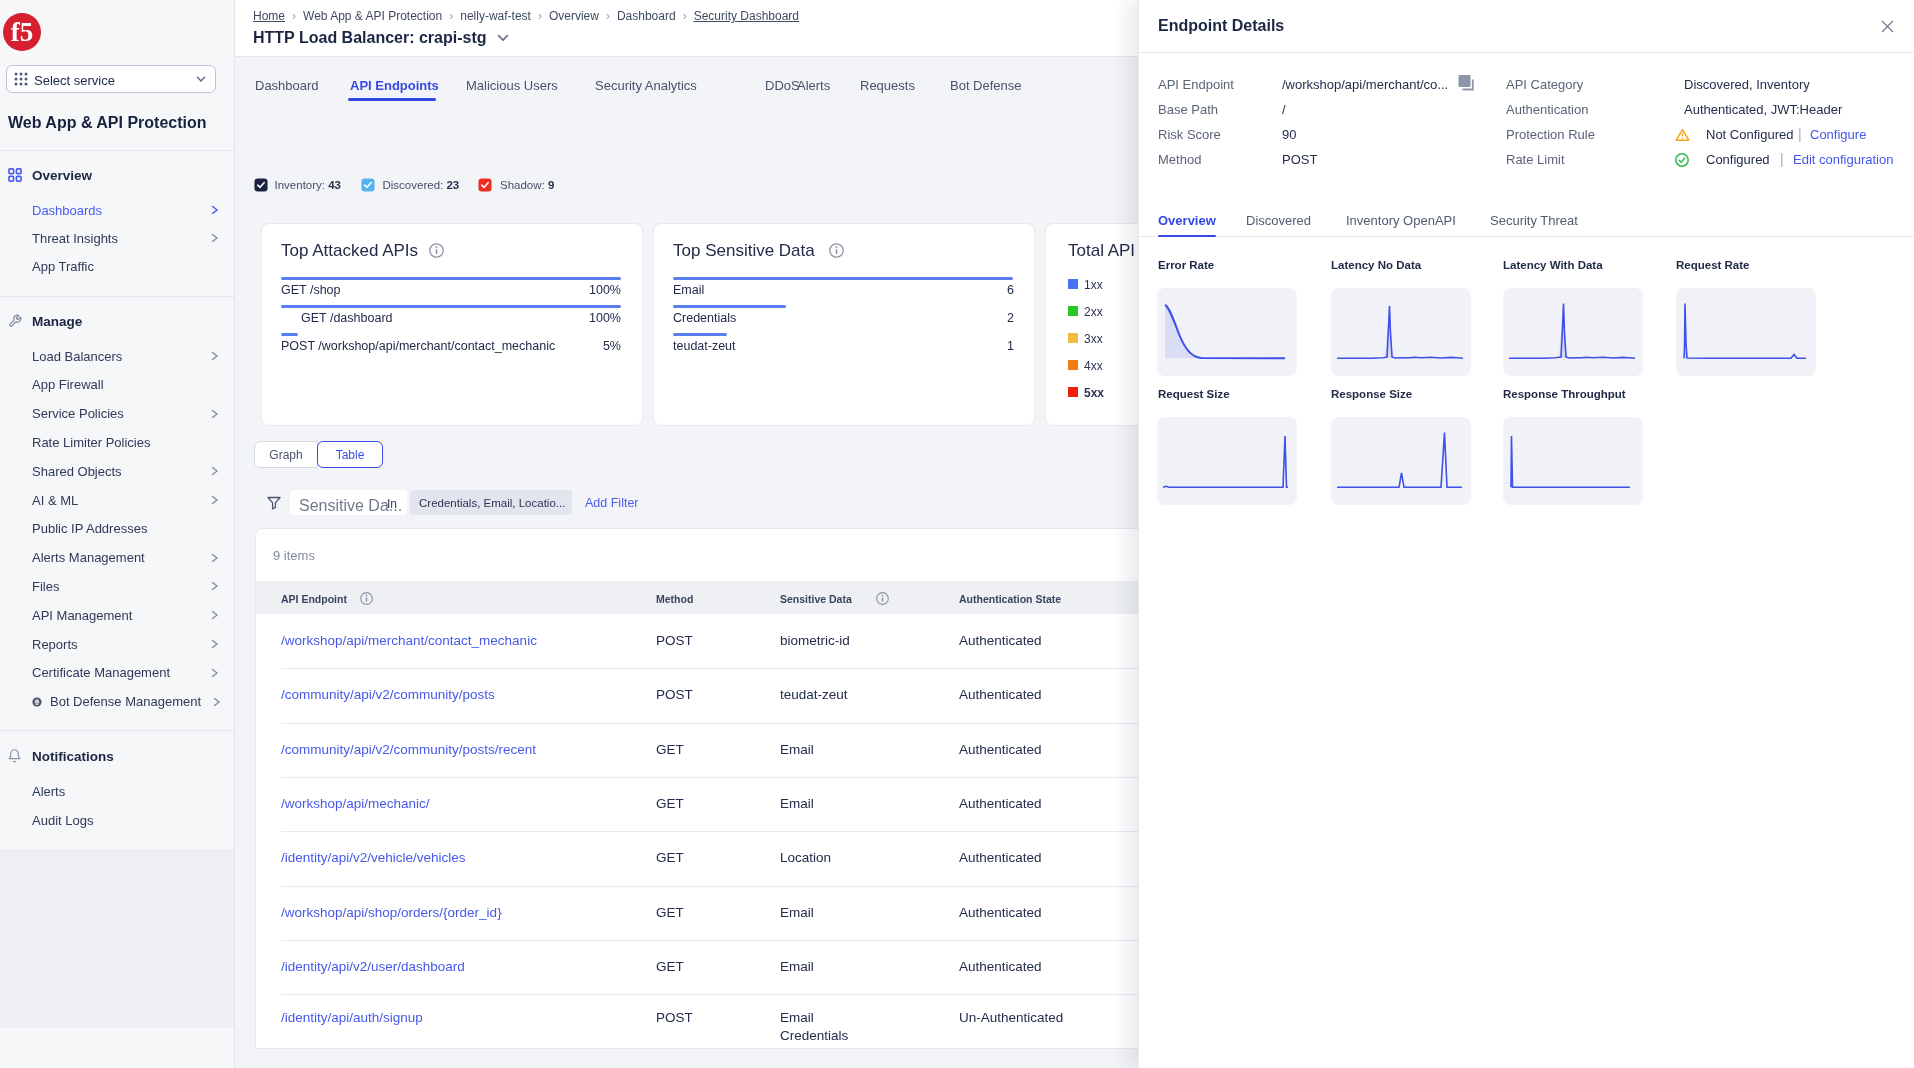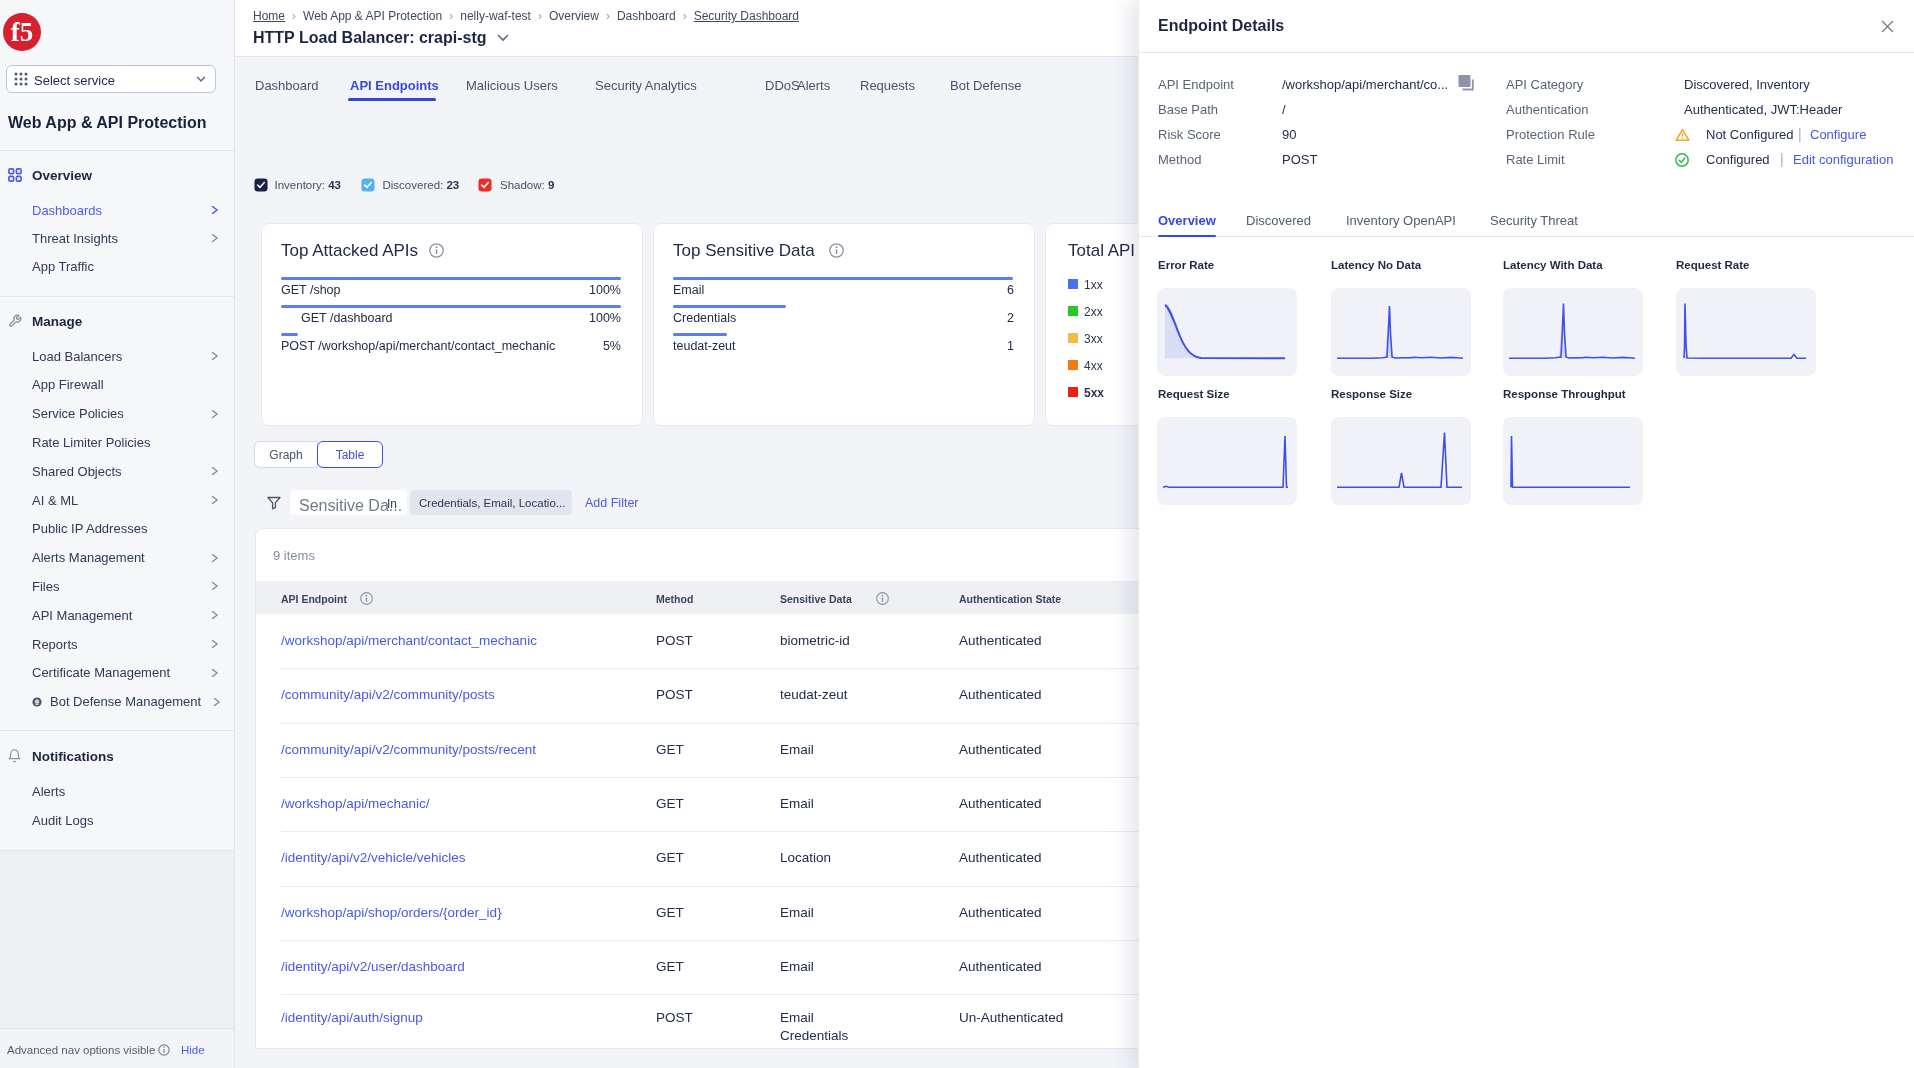--- a/index.html
+++ b/index.html
@@ -294,29 +294,20 @@
     </svg>
   <div class="sb-divider" style="top:730px"></div>
   <svg class="abs" style="left:7px;top:748px" width="15" height="16" viewBox="0 0 24 24">
       <path d="M18 8a6 6 0 0 0-12 0 c0 7-2.5 8.2-2.5 8.2 h17 s-2.5-1.2-2.5-8.2" fill="none" stroke="#8a93a5" stroke-width="1.9" stroke-linejoin="round"></path>
       <path d="M10 20 a2.2 2.2 0 0 0 4 0" fill="none" stroke="#8a93a5" stroke-width="1.9"></path>
     </svg>
   <div class="navhead" style="top:748.5px">Notifications</div>
   <div class="navitem" style="top:783.5px">Alerts</div>
   <div class="navitem" style="top:812.5px">Audit Logs</div>
   <div class="sb-divider" style="top:850px"></div>
-  <div id="sb-bottom">
-    <div class="abs" style="left:7px;top:15px;font-size:11.5px;color:#535d70;">Advanced nav options visible</div>
-    <svg class="abs" style="left:158px;top:15px" width="12" height="12" viewBox="0 0 12 12">
-        <circle cx="6" cy="6" r="5.2" fill="none" stroke="#7a8498" stroke-width="1.2"></circle>
-        <rect x="5.4" y="5" width="1.2" height="4" fill="#7a8498"></rect>
-        <rect x="5.4" y="2.6" width="1.2" height="1.3" fill="#7a8498"></rect>
-      </svg>
-    <div class="abs" style="left:181px;top:15px;font-size:11.5px;color:#4a5df0;">Hide</div>
-  </div>
 </div>
 
 <div id="panel">
   <div class="abs" style="left:19px;top:17px;font-size:16px;font-weight:bold;color:#1b2642;">Endpoint Details</div>
   <svg class="abs" style="left:742px;top:20px" width="13" height="13" viewBox="0 0 14 14">
       <path d="M1.5 1.5 L12.5 12.5 M12.5 1.5 L1.5 12.5" stroke="#646e80" stroke-width="1.4" stroke-linecap="round"></path>
     </svg>
   <div class="abs" style="left:0;top:52px;width:776px;height:1px;background:#e5e7ec;"></div>
   <div class="plabel" style="left:19px;top:77px;">API Endpoint</div>
   <div class="pvalue" style="left:133px;top:77px;">/workshop/api/merchant/co...</div>

